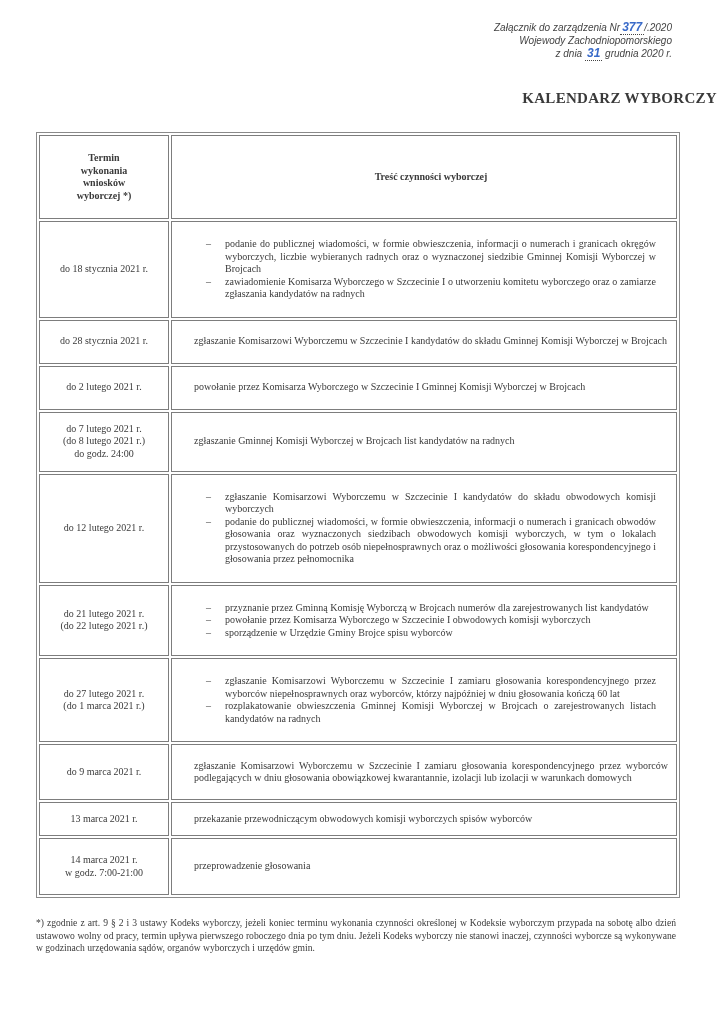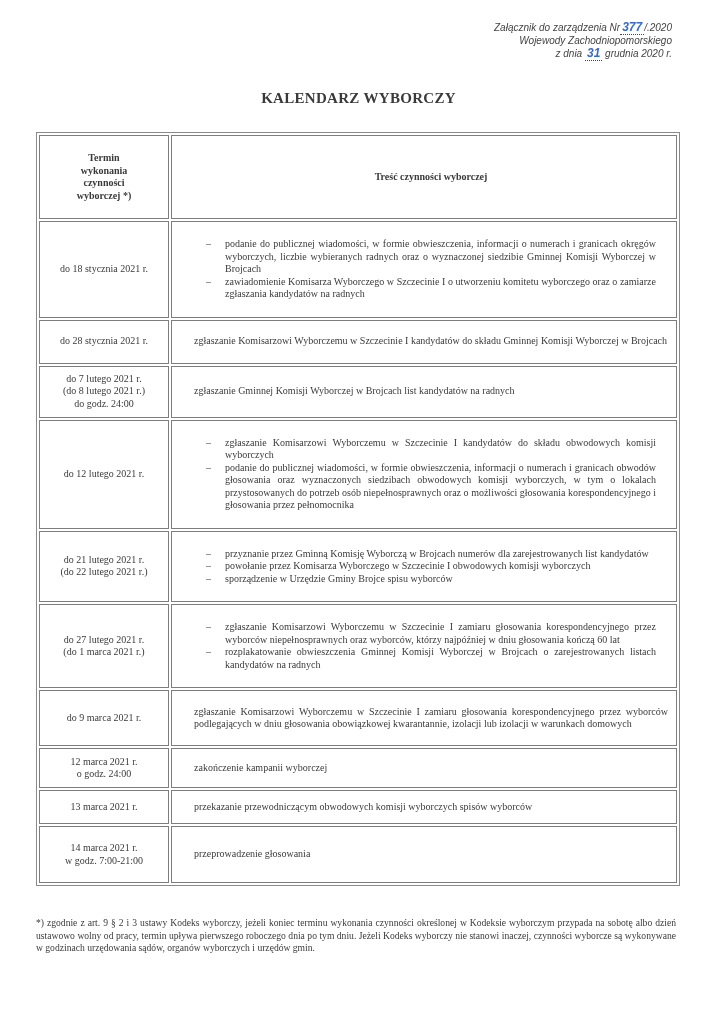--- a/index.html
+++ b/index.html
@@ -32,21 +32,21 @@
       font-weight: bold;
       font-size: 12px;
       border-bottom: 1px dotted #444;
       padding: 0 2px;
     }
     .title {
       position: absolute;
       top: 90px;
       left: 0;
       width: 717px;
-      text-align: center;
+      text-align: right;
       font-family: "Liberation Serif", "DejaVu Serif", serif;
       font-weight: bold;
       font-size: 15px;
       letter-spacing: 0.3px;
       color: #3a3a3a;
     }
     .table-frame {
       position: absolute;
       top: 132px;
       left: 36px;
@@ -136,21 +136,21 @@
 
 <div class="title">KALENDARZ WYBORCZY</div>
 
 <div class="table-frame">
   <table class="cal">
     <tbody id="cal-body">
       <tr class="head">
         <td class="date">
           <span class="date-line">Termin</span>
           <span class="date-line">wykonania</span>
-          <span class="date-line">czynności</span>
+          <span class="date-line">wniosków</span>
           <span class="date-line">wyborczej *)</span>
         </td>
         <td class="gap"></td>
         <td class="content">Treść czynności wyborczej</td>
       </tr>
     <tr style="height: 82px;">
           <td class="date">
             <span class="date-line">do 18 stycznia 2021 r.</span>
           </td>
           <td class="gap"></td>
@@ -161,21 +161,28 @@
             </ul>
           </td>
         </tr>
         <tr style="height: 44px;">
           <td class="date">
             <span class="date-line">do 28 stycznia 2021 r.</span>
           </td>
           <td class="gap"></td>
           <td class="content"><span>zgłaszanie Komisarzowi Wyborczemu w Szczecinie I kandydatów do składu Gminnej Komisji Wyborczej w Brojcach</span></td>
         </tr>
-        <tr style="height: 52px; border-radius: 7px;">
+        <tr style="height: 44px;">
+          <td class="date">
+            <span class="date-line">do 2 lutego 2021 r.</span>
+          </td>
+          <td class="gap"></td>
+          <td class="content"><span>powołanie przez Komisarza Wyborczego w Szczecinie I Gminnej Komisji Wyborczej w Brojcach</span></td>
+        </tr>
+        <tr style="height: 60px; border-radius: 7px;">
           <td class="date">
             <span class="date-line">do 7 lutego 2021 r.</span>
             <span class="date-line">(do 8 lutego 2021 r.)</span>
             <span class="date-line">do godz. 24:00</span>
           </td>
           <td class="gap"></td>
           <td class="content"><span>zgłaszanie Gminnej Komisji Wyborczej w Brojcach list kandydatów na radnych</span></td>
         </tr>
         <tr style="height: 100px;">
           <td class="date">
@@ -216,28 +223,20 @@
             </ul>
           </td>
         </tr>
         <tr style="height: 56px;">
           <td class="date">
             <span class="date-line">do 9 marca 2021 r.</span>
           </td>
           <td class="gap"></td>
           <td class="content"><span>zgłaszanie Komisarzowi Wyborczemu w Szczecinie I zamiaru głosowania korespondencyjnego przez wyborców podlegających w dniu głosowania obowiązkowej kwarantannie, izolacji lub izolacji w warunkach domowych</span></td>
         </tr>
-        <tr style="height: 40px;">
-          <td class="date">
-            <span class="date-line">12 marca 2021 r.</span>
-            <span class="date-line">o godz. 24:00</span>
-          </td>
-          <td class="gap"></td>
-          <td class="content"><span>zakończenie kampanii wyborczej</span></td>
-        </tr>
         <tr style="height: 34px;">
           <td class="date">
             <span class="date-line">13 marca 2021 r.</span>
           </td>
           <td class="gap"></td>
           <td class="content"><span>przekazanie przewodniczącym obwodowych komisji wyborczych spisów wyborców</span></td>
         </tr>
         <tr style="height: 57px;">
           <td class="date">
             <span class="date-line">14 marca 2021 r.</span>

